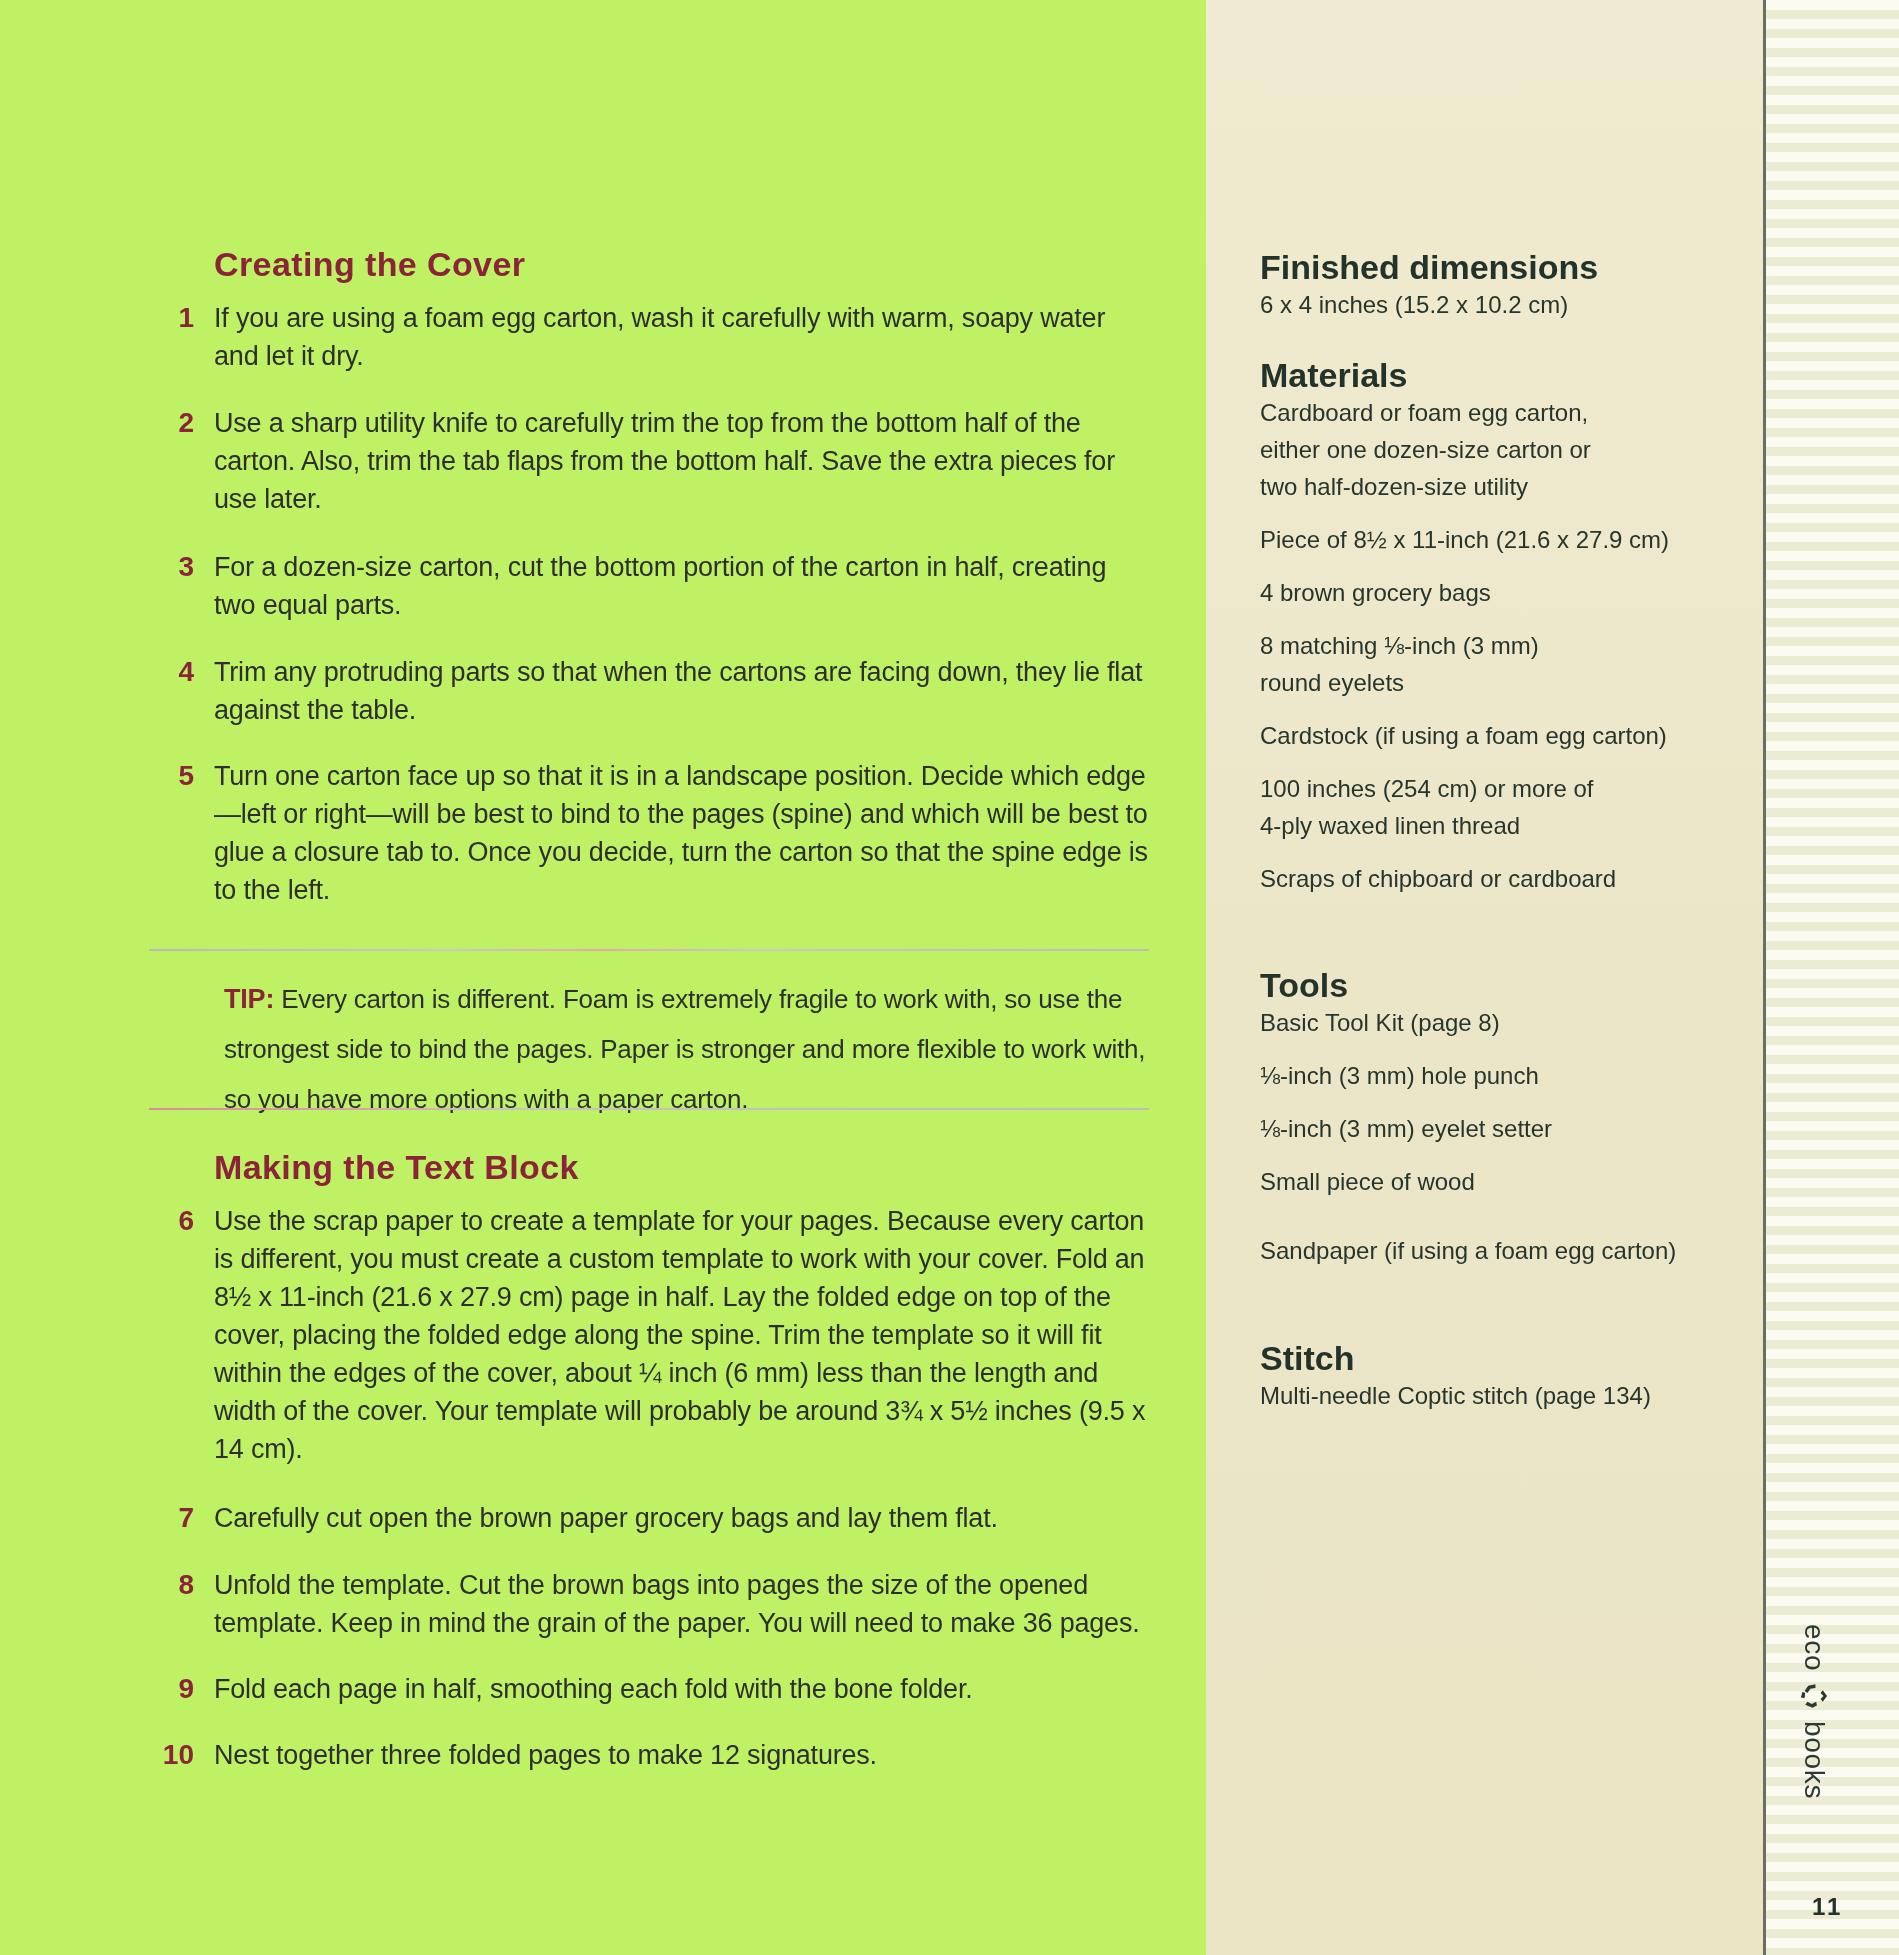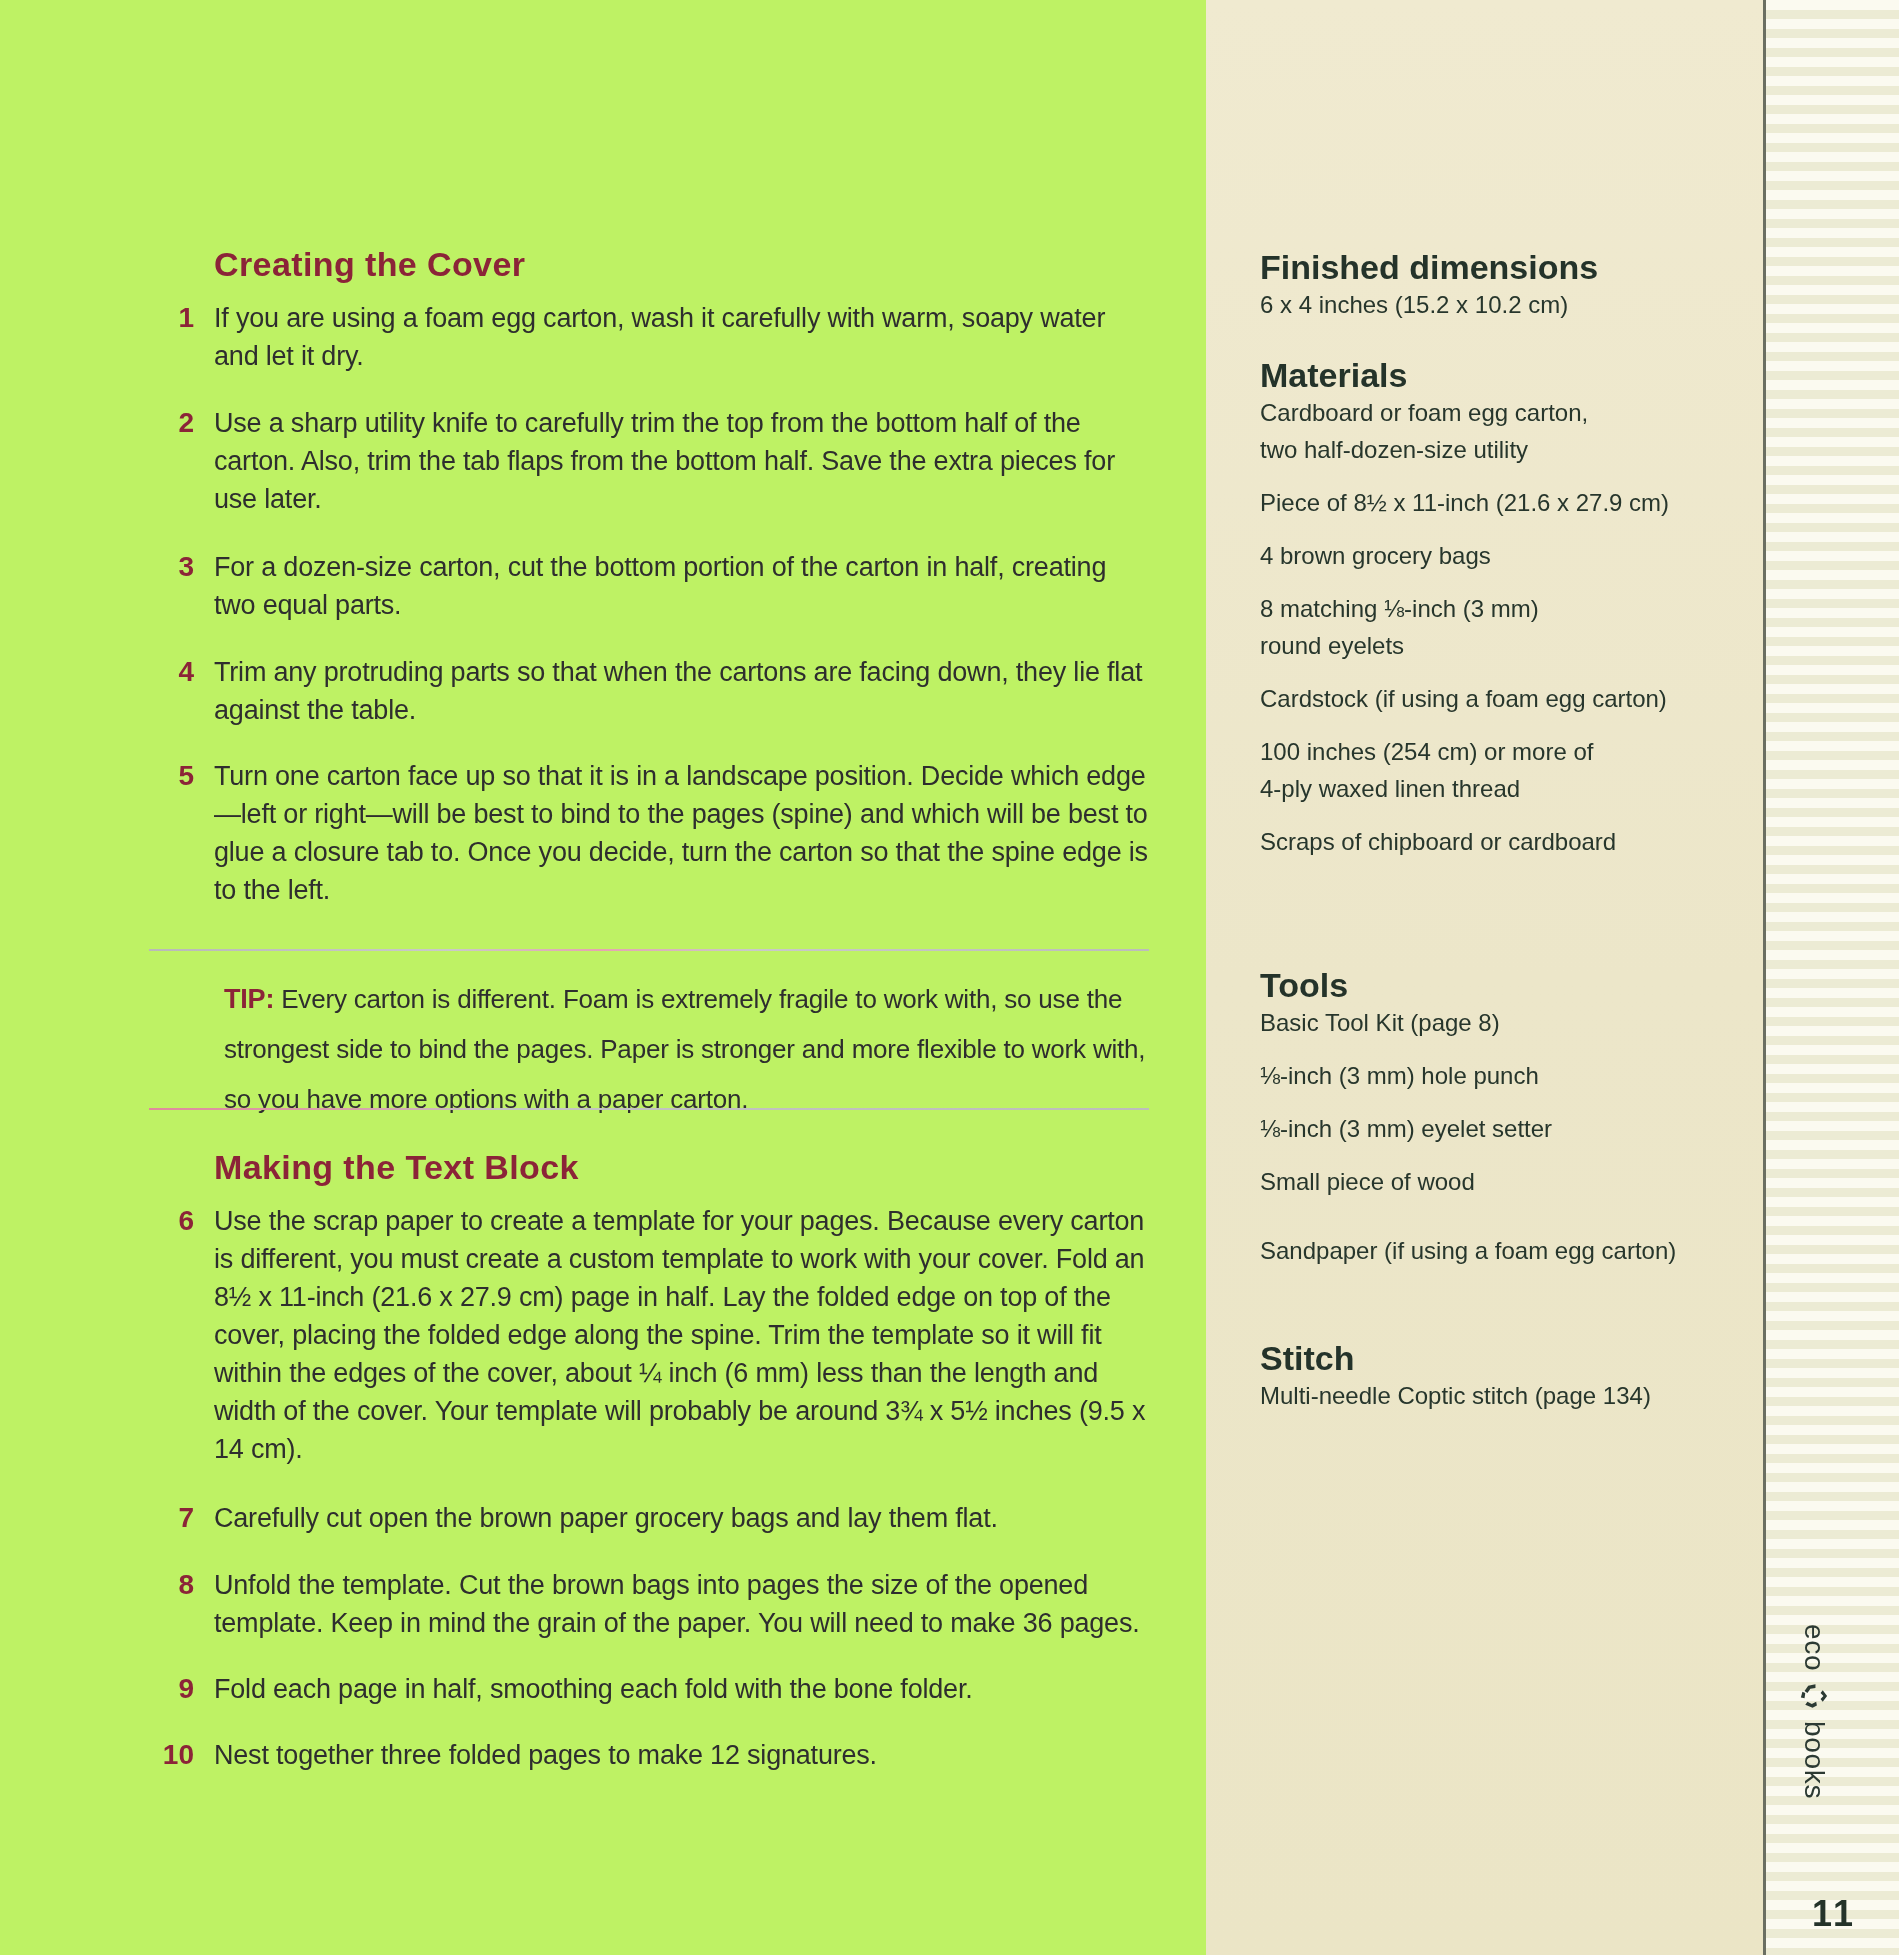--- a/index.html
+++ b/index.html
@@ -38,21 +38,21 @@
   .side .gap { height: 16px; }
 
   .stripe { position: absolute; left: 1763px; top: 0; width: 137px; height: 1955px;
     background: repeating-linear-gradient(180deg, #fbfaf0 0px, #fbfaf0 10.3px, #ecebd4 10.3px, #ecebd4 19px);
     border-left: 3.7px solid #6b6f62; box-sizing: border-box; }
   .brand { position: absolute; left: 1795px; top: 1624px; width: 44px; height: 221px; }
   .brand-text { position: absolute; left: 0; top: 0; transform-origin: left top;
     transform: translate(35px, 0) rotate(90deg); white-space: nowrap;
     font-size: 28px; color: #2c3a33; letter-spacing: 0.7px; display: flex; align-items: center; gap: 8.9px; }
   .recycle { display: inline-block; width: 32px; height: 32px; }
-  .pagenum { position: absolute; left: 1812px; top: 1893px; font-size: 36px; font-weight: bold; color: #24332a; letter-spacing: 3px; }
+  .pagenum { position: absolute; left: 1812px; top: 1893px; font-size: 24px; font-weight: bold; color: #24332a; letter-spacing: 3px; }
 </style>
 </head>
 <body>
 
 <div class="main">
   <h2 class="h2" style="top:245px;">Creating the Cover</h2>
 
   <div class="step" style="top:299px;">
     <div class="num">1</div>
     <div class="txt">If you are using a foam egg carton, wash it carefully with warm, soapy water and let it dry.</div>
@@ -107,20 +107,21 @@
 <div class="side">
   <div class="blk" style="top:249px;">
     <h3>Finished dimensions</h3>
     <div class="item">6 x 4 inches (15.2 x 10.2 cm)</div>
   </div>
 
   <div class="blk" style="top:357px;">
     <h3>Materials</h3>
     <div>
       <div class="item">Cardboard or foam egg carton,</div>
+      <div class="item">either one dozen-size carton or</div>
       <div class="item">two half-dozen-size utility</div>
     </div>
     <div class="gap"></div>
     <div>
       <div class="item">Piece of 8½ x 11-inch (21.6 x 27.9 cm)</div>
     </div>
     <div class="gap"></div>
     <div class="item">4 brown grocery bags</div>
     <div class="gap"></div>
     <div>

